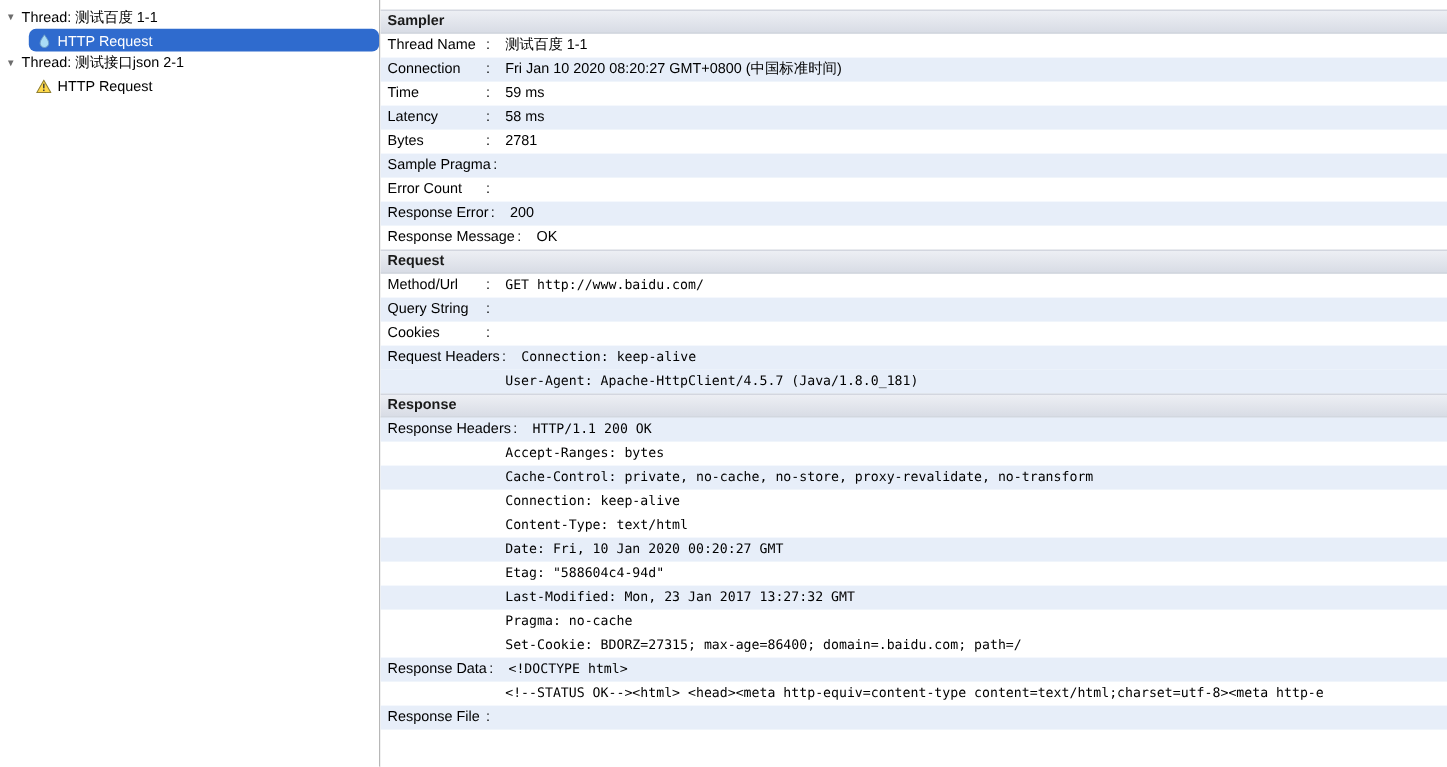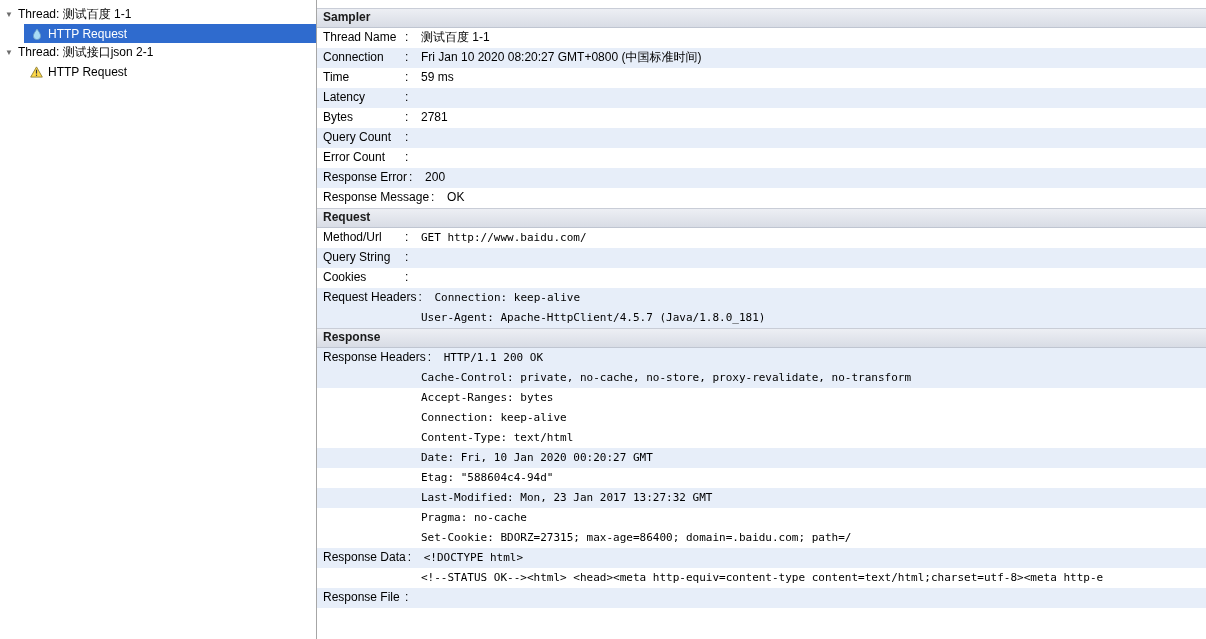--- a/index.html
+++ b/index.html
@@ -16,21 +16,21 @@
   .tree-panel {
     width: 317px; min-width: 317px; box-sizing: border-box;
     border-right: 1px solid #a6a6a6;
     background: #ffffff; padding-top: 5px; overflow: hidden;
   }
   .tree-row {
     height: 19px; display: flex; align-items: center;
     white-space: nowrap; cursor: default;
   }
   .tree-row.thread { padding-left: 5px; }
-  .tree-row.sampler { padding-left: 29px; }
+  .tree-row.sampler { padding-left: 29px; border-radius: 6px; }
   .tree-row.selected {
     margin-left: 24px; padding-left: 5px;
     background: #2f6bce; color: #ffffff;
   }
   .disc {
     width: 12px; font-size: 8px; color: #6d6d6d;
     display: inline-block; text-align: left;
   }
   .node-icon {
     width: 15px; height: 13px; display: inline-flex;
@@ -108,28 +108,29 @@
         <span class="val">Fri Jan 10 2020 08:20:27 GMT+0800 (中国标准时间)</span>
       </div>
       <div class="line">
         <span class="lab">Time</span>
         <span class="col">:</span>
         <span class="val">59 ms</span>
       </div>
       <div class="line alt">
         <span class="lab">Latency</span>
         <span class="col">:</span>
+        <span class="val">58 ms</span>
       </div>
       <div class="line">
         <span class="lab">Bytes</span>
         <span class="col">:</span>
         <span class="val">2781</span>
       </div>
       <div class="line alt">
-        <span class="lab">Query Count</span>
+        <span class="lab">Sample Pragma</span>
         <span class="col">:</span>
         <span class="val"></span>
       </div>
       <div class="line">
         <span class="lab">Error Count</span>
         <span class="col">:</span>
         <span class="val"></span>
       </div>
       <div class="line alt">
         <span class="lab">Response Error</span>
@@ -166,29 +167,29 @@
         <span class="lab"></span>
         <span class="col"></span>
         <span class="val mono">User-Agent: Apache-HttpClient/4.5.7 (Java/1.8.0_181)</span>
       </div>
       <div class="line header">Response</div>
       <div class="line alt">
         <span class="lab">Response Headers</span>
         <span class="col">:</span>
         <span class="val mono">HTTP/1.1 200 OK</span>
       </div>
+      <div class="line">
+        <span class="lab"></span>
+        <span class="col"></span>
+        <span class="val mono">Accept-Ranges: bytes</span>
+      </div>
       <div class="line alt">
         <span class="lab"></span>
         <span class="col"></span>
         <span class="val mono">Cache-Control: private, no-cache, no-store, proxy-revalidate, no-transform</span>
-      </div>
-      <div class="line">
-        <span class="lab"></span>
-        <span class="col"></span>
-        <span class="val mono">Accept-Ranges: bytes</span>
       </div>
       <div class="line">
         <span class="lab"></span>
         <span class="col"></span>
         <span class="val mono">Connection: keep-alive</span>
       </div>
       <div class="line">
         <span class="lab"></span>
         <span class="col"></span>
         <span class="val mono">Content-Type: text/html</span>

